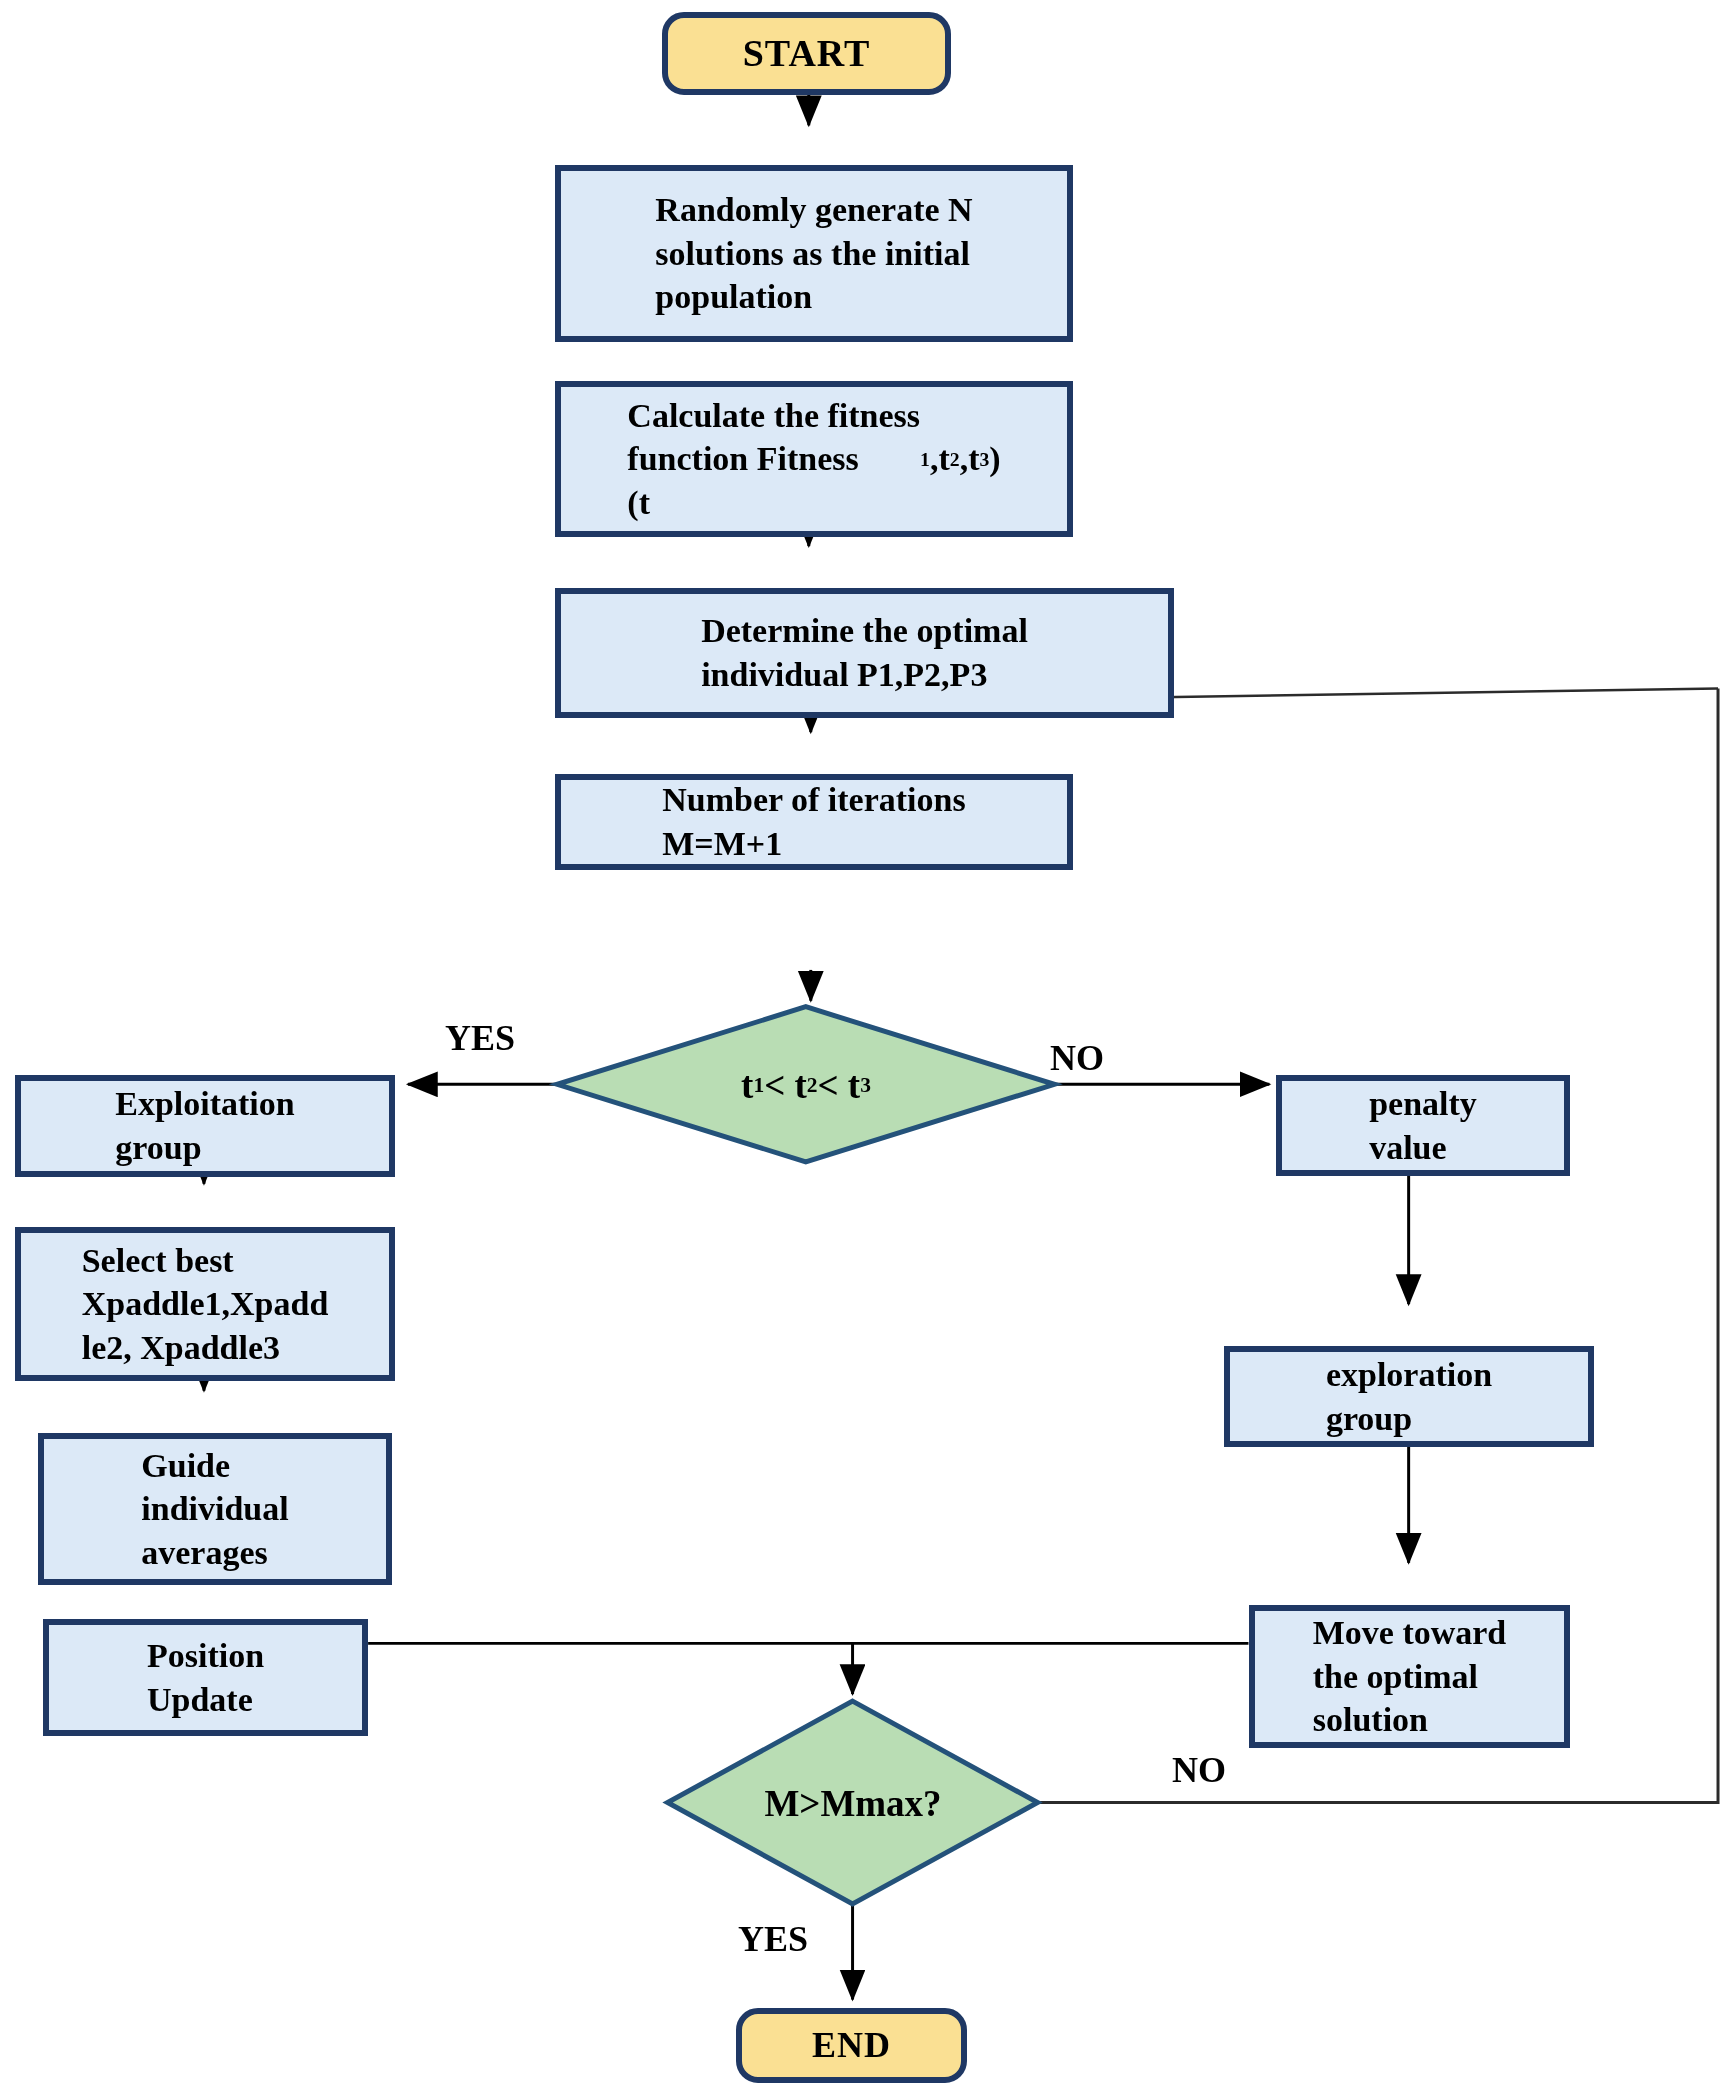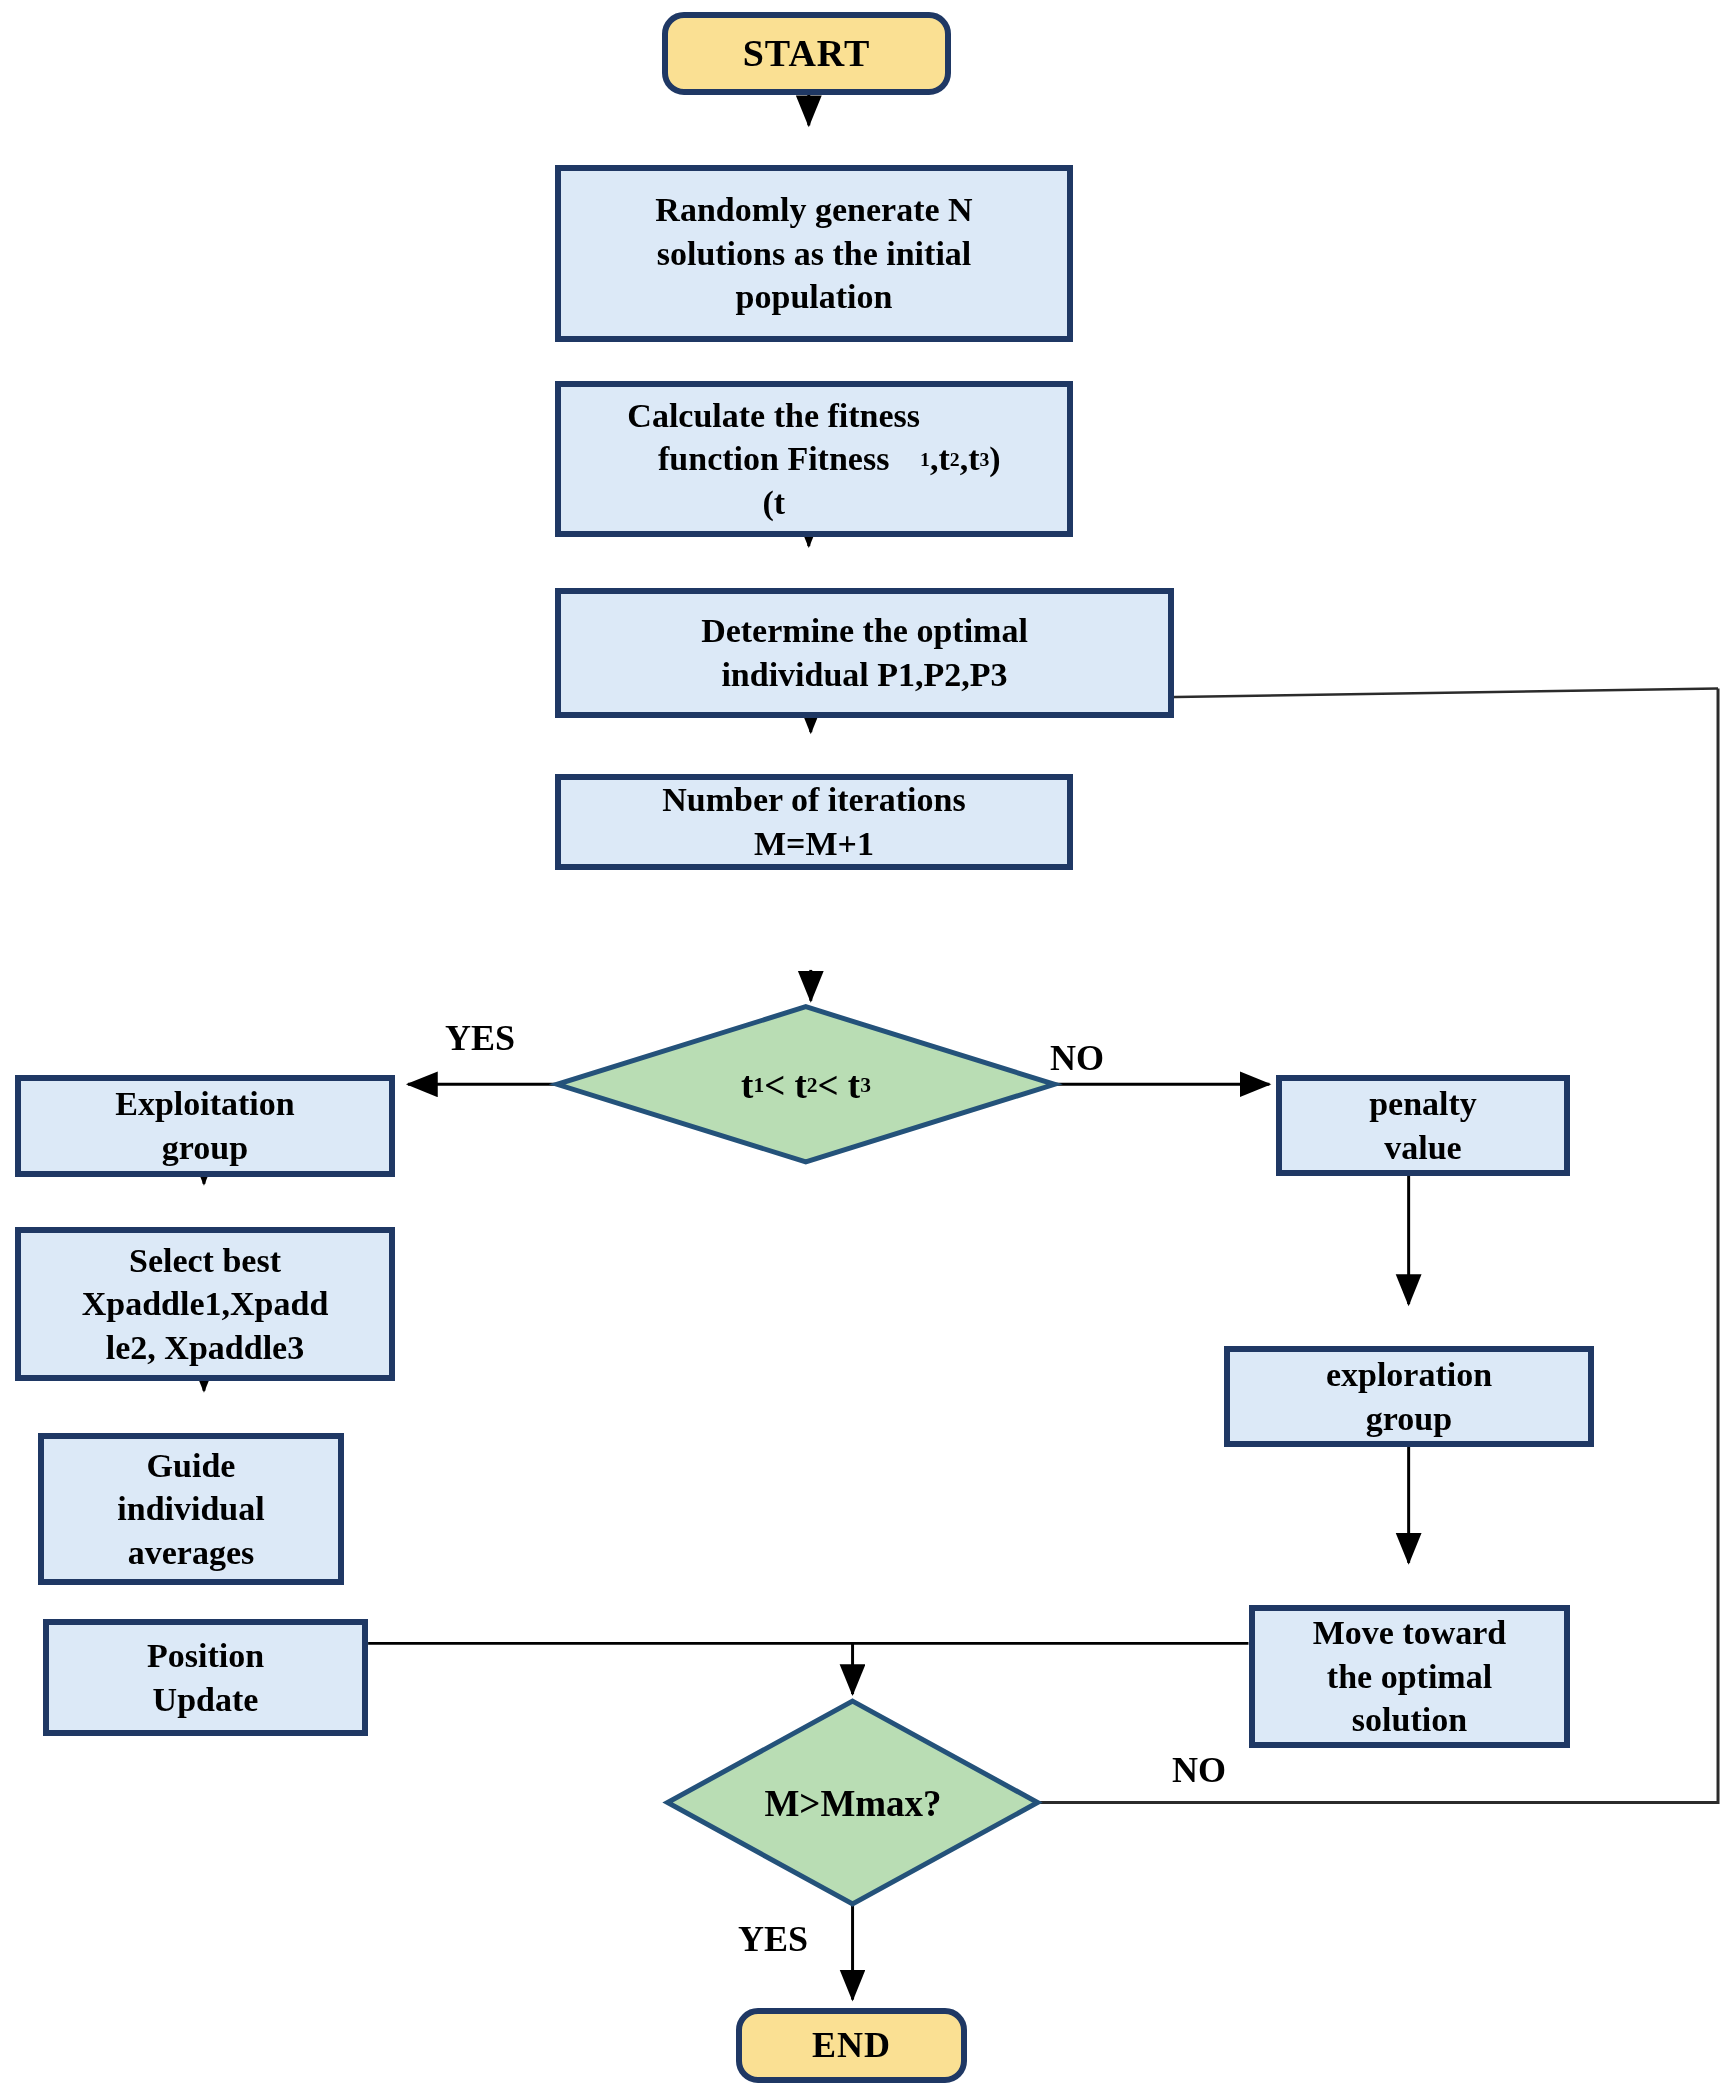--- a/index.html
+++ b/index.html
@@ -17,21 +17,20 @@
     width:1728px;height:2096px;
     background:#ffffff;
     font-family:"Liberation Serif","DejaVu Serif",serif;
     color:var(--text);
     overflow:hidden;
   }
   svg.wires{position:absolute;left:0;top:0;z-index:0;}
   .node{
     position:absolute;
     display:flex;align-items:center;justify-content:center;
-    text-align:center;
     white-space:pre-line;
     font-weight:bold;
     line-height:1.28;
     z-index:1;
     box-sizing:border-box;
   }
   .process{
     background:var(--process-fill);
     border:6px solid var(--border);
     font-size:34px;
@@ -123,21 +122,21 @@
 
   <div class="decision-text" style="left:669px;top:1763px;width:368px;height:80px;">M&gt;Mmax?</div>
 
   <div class="node process" style="left:15px;top:1040px;width:380px;height:102px;">Exploitation
 group</div>
 
   <div class="node process" style="left:15px;top:1192px;width:380px;height:154px;">Select best
 Xpaddle1,Xpadd
 le2, Xpaddle3</div>
 
-  <div class="node process" style="left:38px;top:1398px;width:306px;height:152px;">Guide
+  <div class="node process" style="left:38px;top:1398px;width:354px;height:152px;">Guide
 individual
 averages</div>
 
   <div class="node process" style="left:43px;top:1584px;width:325px;height:117px;">Position
 Update</div>
 
   <div class="node process" style="left:1276px;top:1040px;width:294px;height:101px;">penalty
 value</div>
 
   <div class="node process" style="left:1224px;top:1311px;width:370px;height:101px;">exploration

